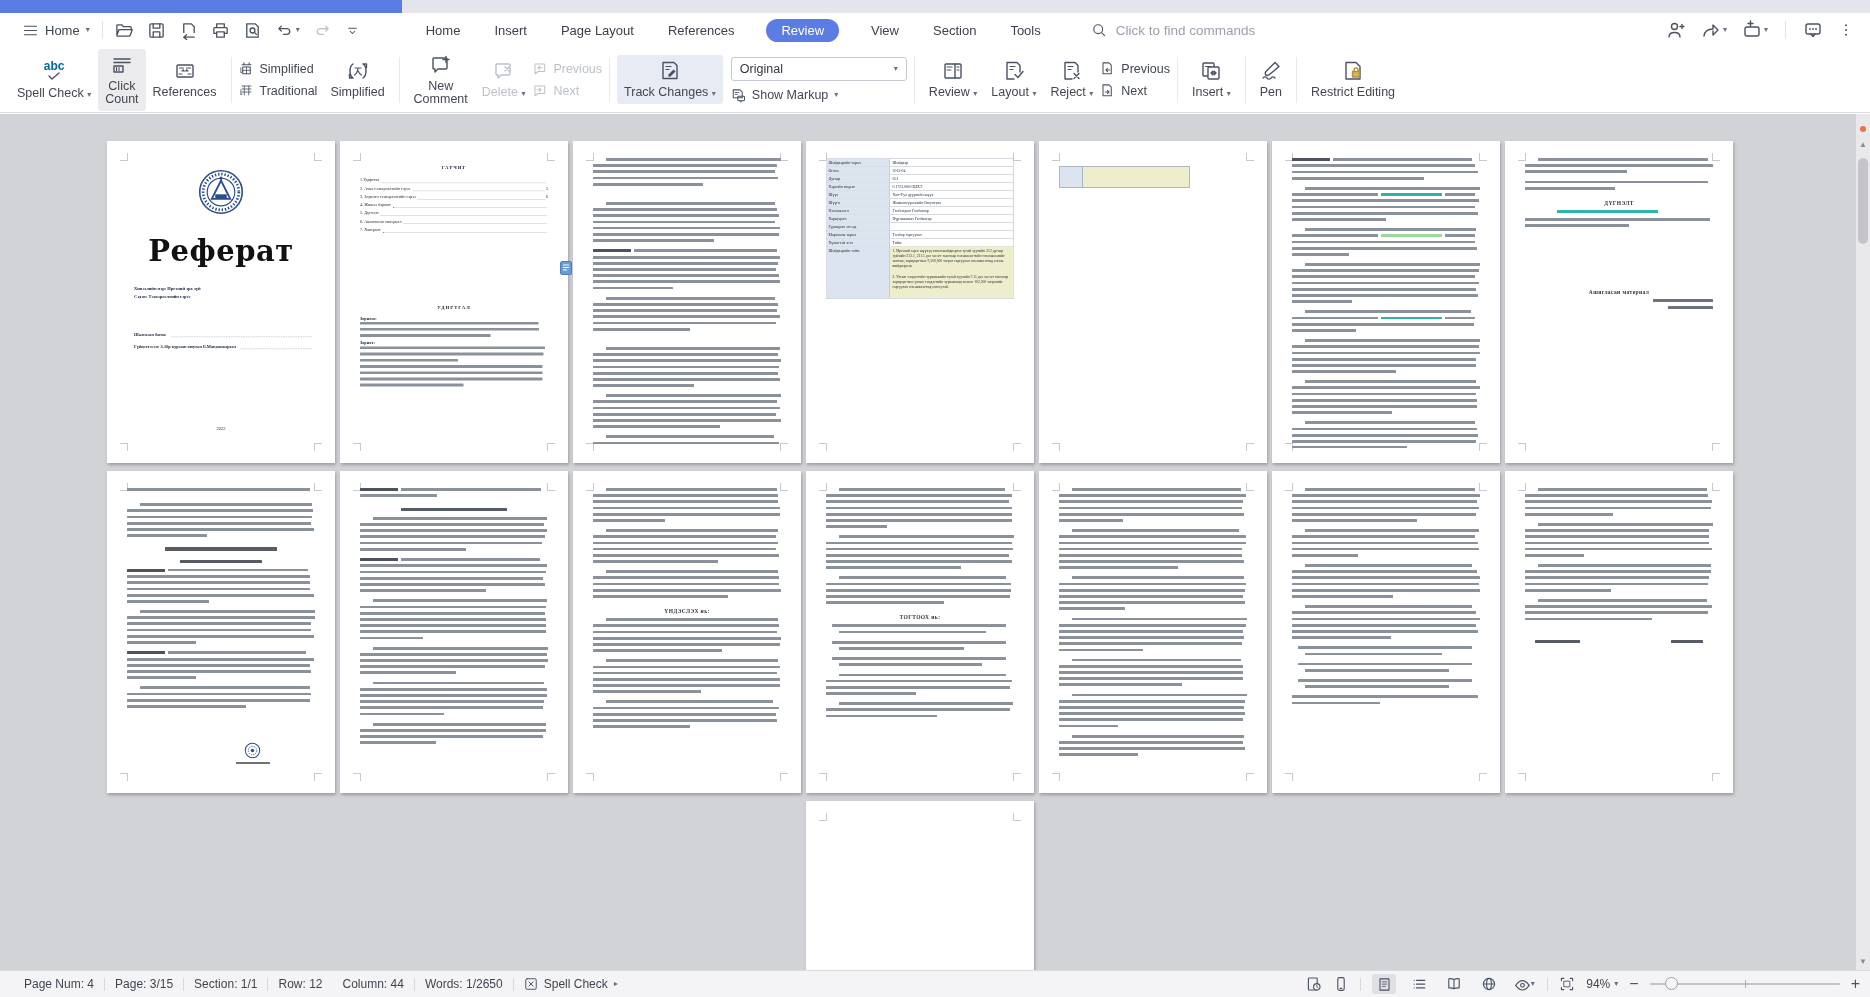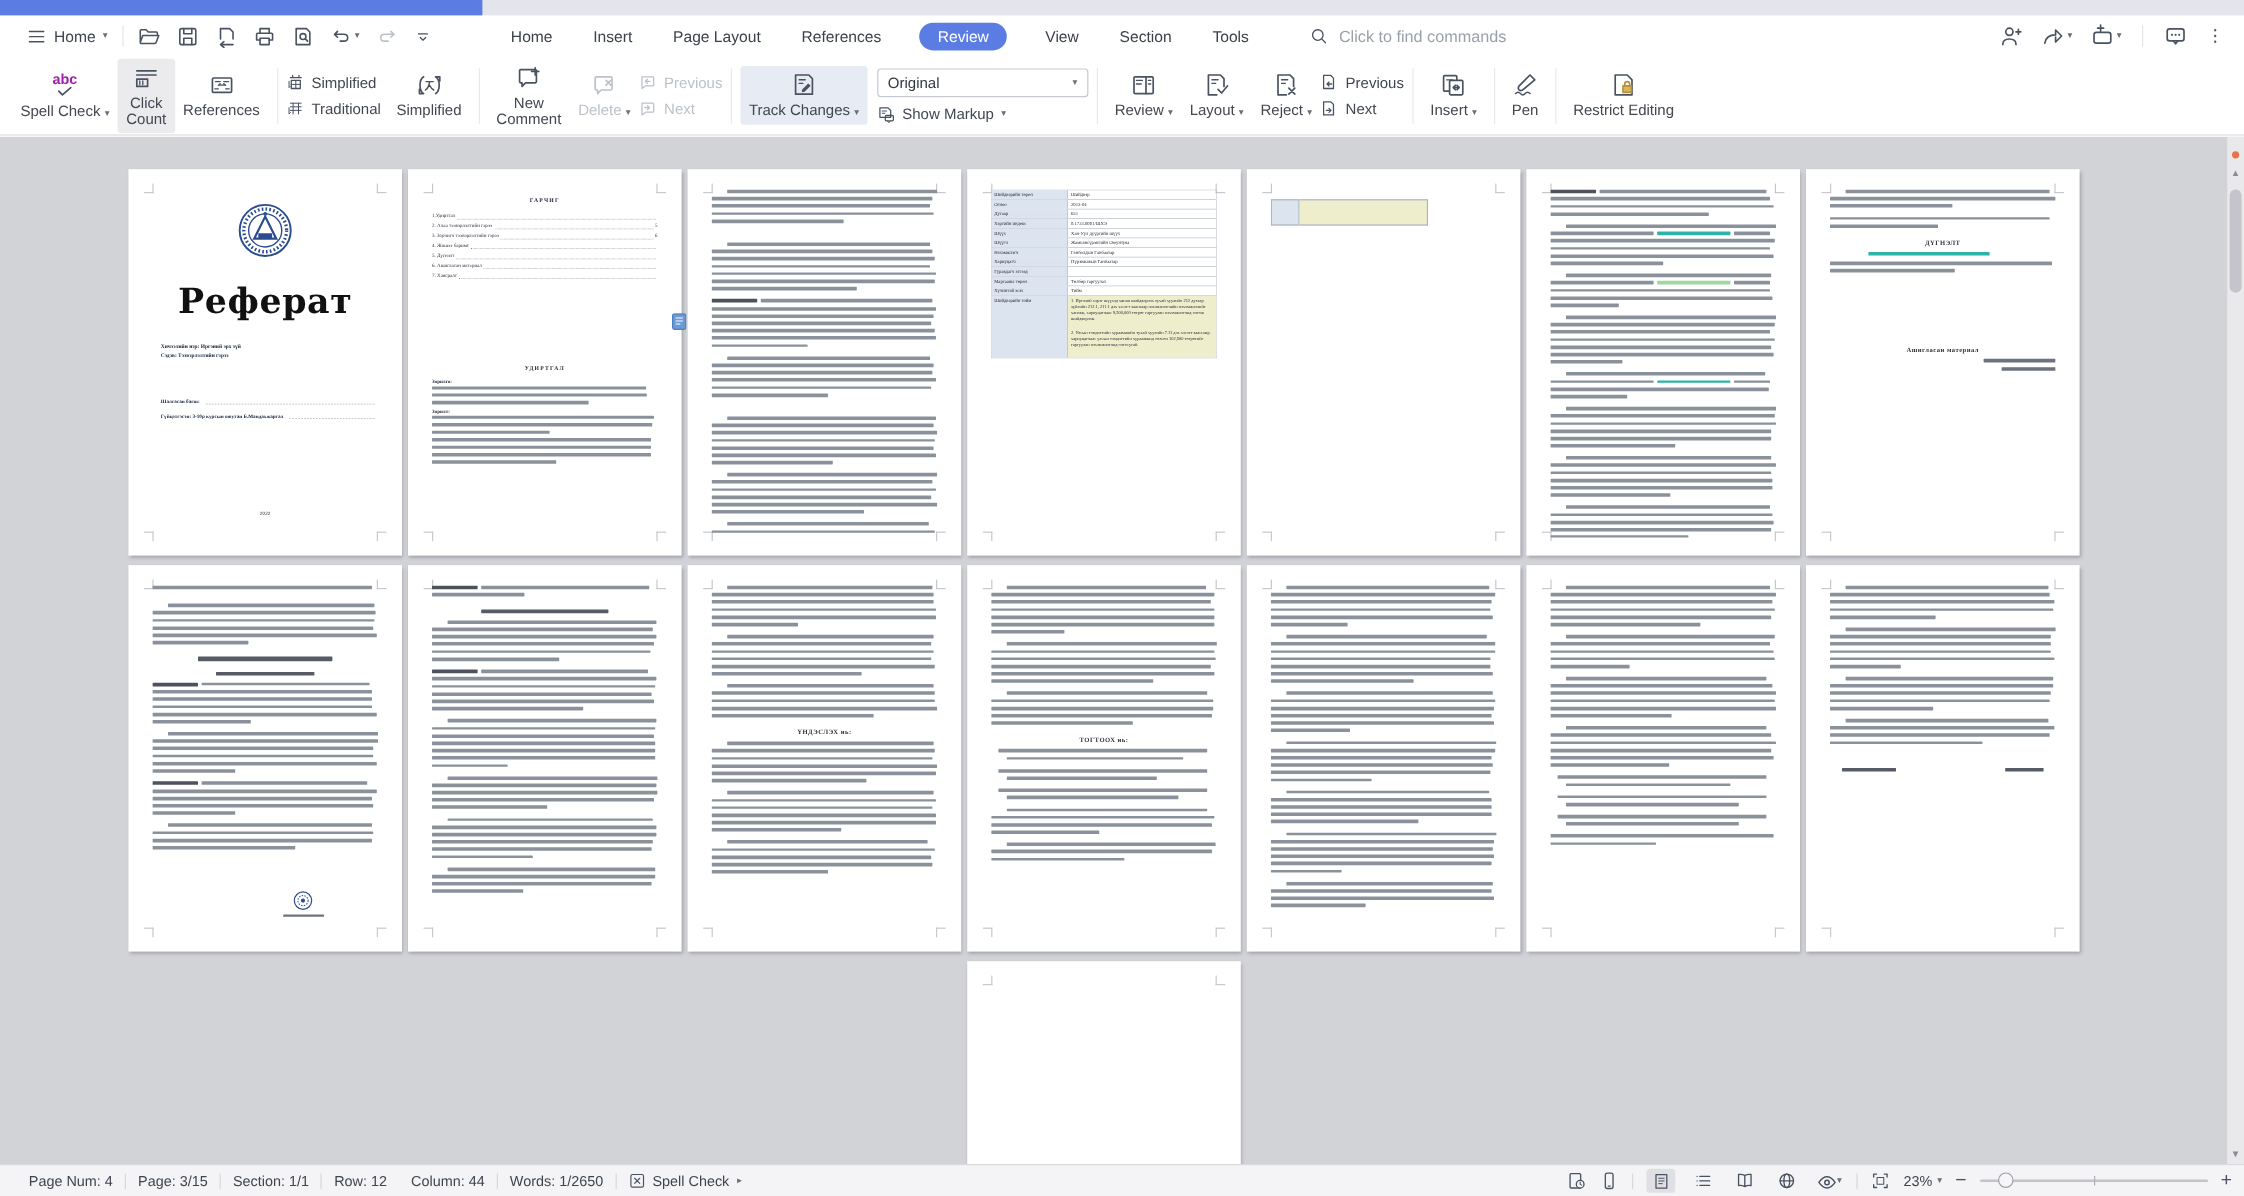--- a/index.html
+++ b/index.html
@@ -250,21 +250,21 @@
       <svg width="16" height="16" viewBox="0 0 20 20">
           <path d="M10 4h.01M10 10h.01M10 16h.01" stroke-width="2.4"></path>
         </svg>
       </span>
   </div>
 </div>
 
 <div class="ribbon">
   <div class="rbig">
     <span class="ic" style="flex-direction:column;height:24px">
-      <span style="font-size:12px;font-weight:bold;color:#a21caf;line-height:11px">abc</span>
+      <span style="font-size:12px;font-weight:bold;color:#0369a1;line-height:11px">abc</span>
       <svg width="14" height="9" viewBox="0 0 14 9">
           <path d="m2 4 3 3 7-6"></path>
         </svg>
       </span>
     <span class="rlabel"><span>Spell Check</span> <span class="caret">▾</span></span>
   </div>
   <div class="rbig pressed">
     <span class="ic">
       <svg width="22" height="22" viewBox="0 0 22 22">
           <path d="M3 5h16M3 8.5h16"></path>
@@ -1305,21 +1305,21 @@
       <span class="caret">▾</span>
       </span>
     <span class="sb-sep"></span>
     <span class="ic">
       <svg width="16" height="16" viewBox="0 0 20 20">
           <path d="M3 6V3h3M14 3h3v3M17 14v3h-3M6 17H3v-3"></path>
           <rect x="6.5" y="6.5" width="7" height="7" stroke-width="1.1"></rect>
         </svg>
       </span>
     <span class="zoompct">
-      <span>23%</span>
+      <span>94%</span>
       <span class="caret">▾</span>
       </span>
     <span class="pm">−</span>
     <span class="zoomtrack">
       <span class="zoomtick"></span>
       <span class="zoomknob"></span>
     </span>
     <span class="pm">+</span>
   </div>
 </div>

